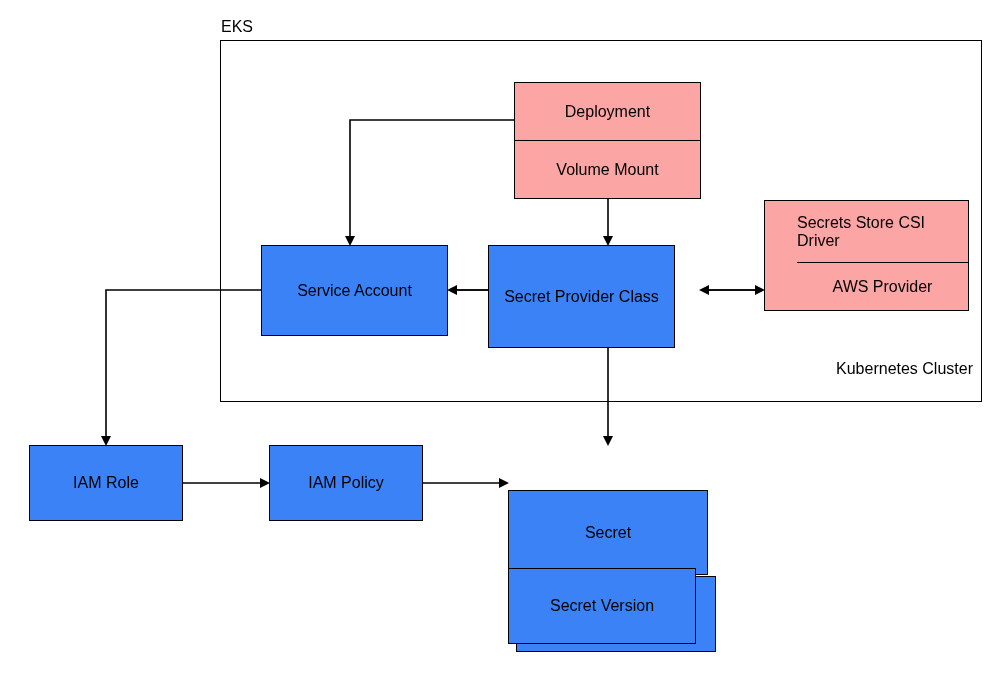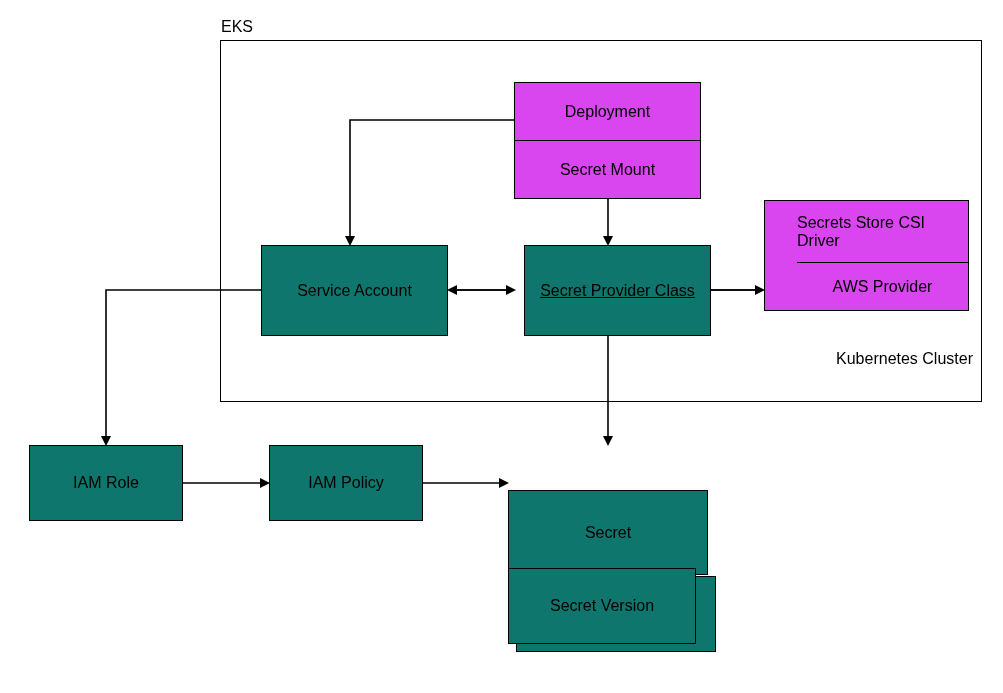--- a/index.html
+++ b/index.html
@@ -1,18 +1,18 @@
 <!DOCTYPE html>
 <html><head>
 <meta charset="utf-8">
 <style>
   html,body{margin:0;padding:0;background:#fff;font-family:Helvetica,Arial,sans-serif;color:#000;}
   .canvas{position:relative;width:1003px;height:693px;}
-  .box{position:absolute;border:1.5px solid #000;background:#0f766e;display:flex;align-items:center;justify-content:center;font-size:16px;box-sizing:border-box;}
-  .stackbox{position:absolute;border:1.5px solid #000;background:#d946ef;box-sizing:border-box;display:flex;flex-direction:column;}
+  .box{position:absolute;border:1.5px solid #000;background:#3b82f6;display:flex;align-items:center;justify-content:center;font-size:16px;box-sizing:border-box;}
+  .stackbox{position:absolute;border:1.5px solid #000;background:#fca5a5;box-sizing:border-box;display:flex;flex-direction:column;}
   .stackbox .seg{flex:1;display:flex;align-items:center;justify-content:center;font-size:16px;}
   .stackbox .sep{border-top:1.5px solid #000;}
   .container{position:absolute;border:1.5px solid #000;box-sizing:border-box;}
   .label-bold{position:absolute;font-weight:400;font-size:16px;}
   svg.arrows{position:absolute;left:0;top:0;width:1003px;height:693px;pointer-events:none;}
 </style>
 </head>
 <body>
 
 <div class="canvas">
@@ -41,32 +41,32 @@
     <path d="M183 483 H268" fill="none" stroke="#000" stroke-width="1.6" marker-end="url(#ah)"></path>
 
     <path d="M423 483 H507" fill="none" stroke="#000" stroke-width="1.6" marker-end="url(#ah)"></path>
 
     <path d="M608 521 V567" fill="none" stroke="#000" stroke-width="1.6" marker-end="url(#ah)"></path>
   </svg>
 
   <div class="label-bold" style="left:221px;top:18px;">EKS</div>
 
   <div class="container" style="left:220px;top:40px;width:762px;height:362px;"></div>
-  <div class="label-bold" style="right:30px;top:350px;">Kubernetes Cluster</div>
+  <div class="label-bold" style="right:30px;top:360px;">Kubernetes Cluster</div>
 
   <div class="stackbox" style="left:514px;top:82px;width:187px;height:117px;">
     <div class="seg">Deployment</div>
-    <div class="seg sep">Secret Mount</div>
+    <div class="seg sep">Volume Mount</div>
   </div>
 
   <div class="box" style="left:261px;top:245px;width:187px;height:91px;">
     <span>Service Account</span>
   </div>
 
-  <div class="box" style="left:524px;top:245px;width:187px;height:91px;text-decoration:underline;">
+  <div class="box" style="left:488px;top:245px;width:187px;height:103px;">
     <span>Secret Provider Class</span>
   </div>
 
   <div class="stackbox" style="left:764px;top:200px;width:205px;height:111px;padding-left:32px;">
     <div class="seg" style="flex:1.3">Secrets Store CSI Driver</div>
     <div class="seg sep">AWS Provider</div>
   </div>
 
   <div class="box" style="left:29px;top:445px;width:154px;height:76px;">
     <span>IAM Role</span>

